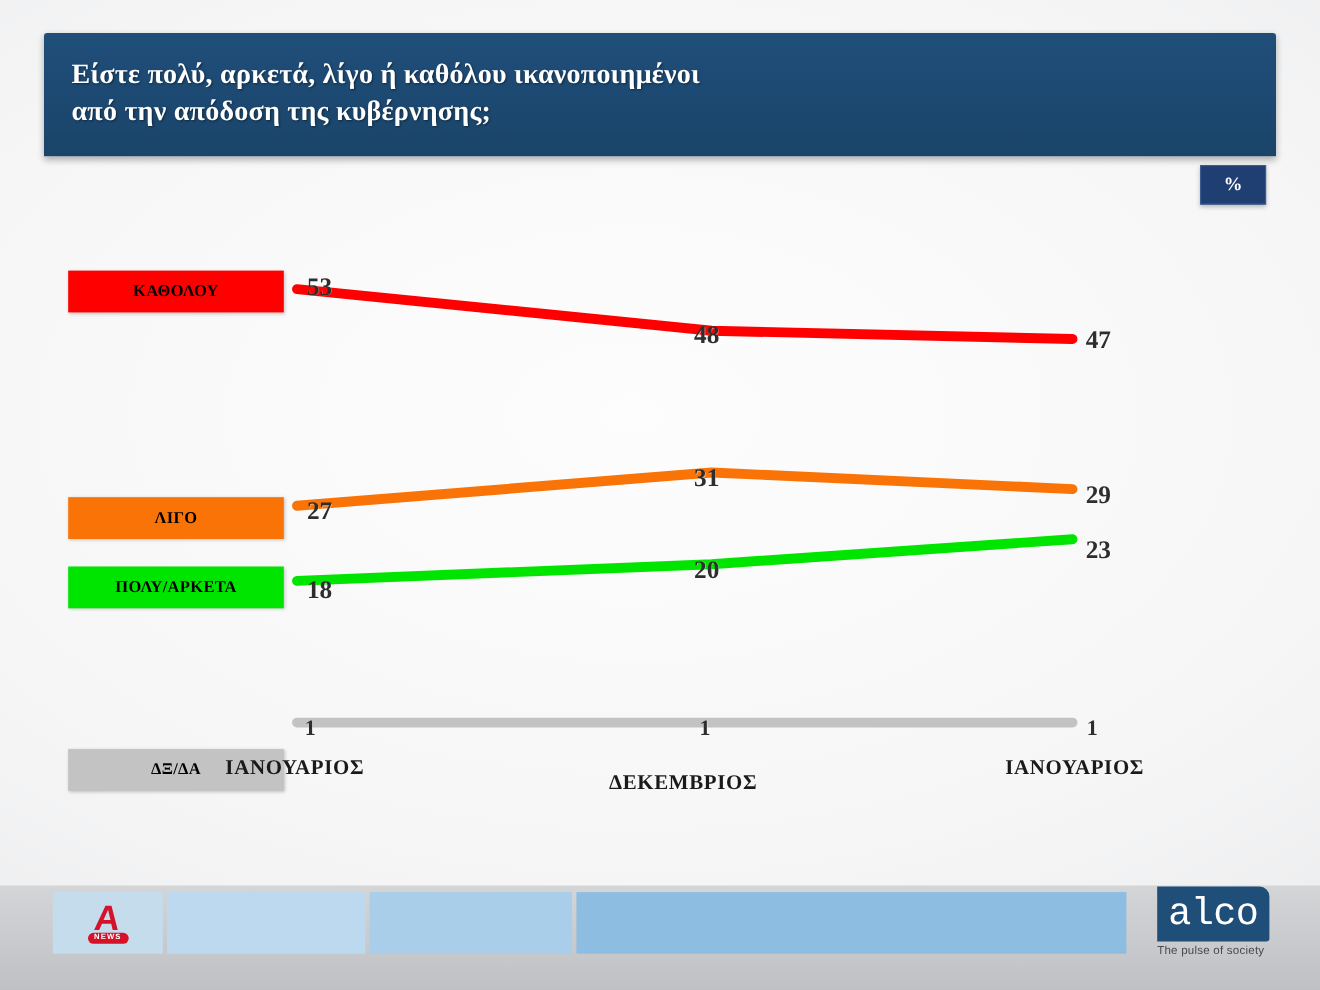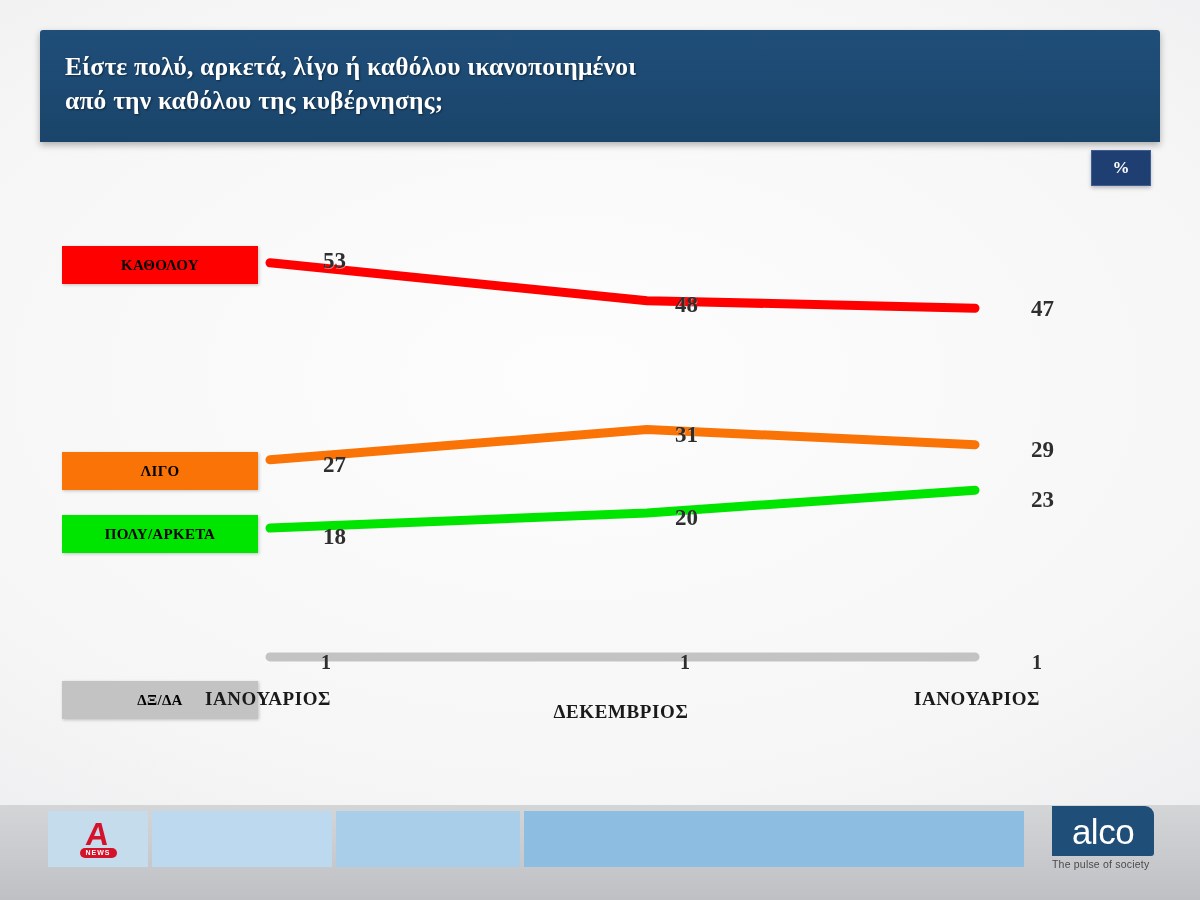--- a/index.html
+++ b/index.html
@@ -100,21 +100,20 @@
 
   
   .val {
     position: absolute;
     font-family: "Liberation Serif", serif;
     font-weight: bold;
     font-size: 23px;
     color: #2e2e2e;
     text-shadow: 0.5px 0.5px 0 rgba(255,255,255,0.45);
     white-space: nowrap;
-    margin-left: 44px;
   }
   .val-small {
     font-size: 20px;
   }
 
   
   .xlabel {
     position: absolute;
     top: 688px;
     font-family: "Liberation Serif", serif;
@@ -183,21 +182,21 @@
     width: 102px;
     height: 50px;
     background: #1f4e79;
     border-top-right-radius: 9px;
     border-bottom-right-radius: 3px;
     display: flex;
     align-items: center;
     justify-content: center;
   }
   #alco-word {
-    font-family: Liberation Sans, sans-serif;
+    font-family: Liberation Mono, monospace;
     font-size: 35px;
     font-weight: normal;
     color: #ffffff;
     line-height: 35px;
     letter-spacing: -0.5px;
   }
   #alco-tag {
     position: absolute;
     left: 1052px;
     top: 858px;
@@ -208,21 +207,21 @@
     letter-spacing: 0.2px;
   }
 </style>
 </head>
 <body>
 
 <div id="slide">
 
   <div id="title-banner">
     <div id="title-text"><span>Είστε πολύ, αρκετά, λίγο ή καθόλου ικανοποιημένοι</span>
-<span>από την καθόλου της κυβέρνησης;</span></div>
+<span>από την απόδοση της κυβέρνησης;</span></div>
   </div>
 
   <div id="pct-badge">%</div>
 
   <svg id="plot" viewBox="0 0 1200 900" xmlns="http://www.w3.org/2000/svg">
     <g id="series-lines" stroke-linecap="round" stroke-linejoin="round" fill="none">
         <polyline points="270,262.8 647,300.7 975,308.2" stroke="#ff0000" stroke-width="9"></polyline>
         <polyline points="270,459.8 647,429.5 975,444.7" stroke="#f97306" stroke-width="9"></polyline>
         <polyline points="270,528.1 647,512.9 975,490.2" stroke="#00e500" stroke-width="9"></polyline>
         <polyline points="270,656.9 647,656.9 975,656.9" stroke="#c3c3c3" stroke-width="9"></polyline>

